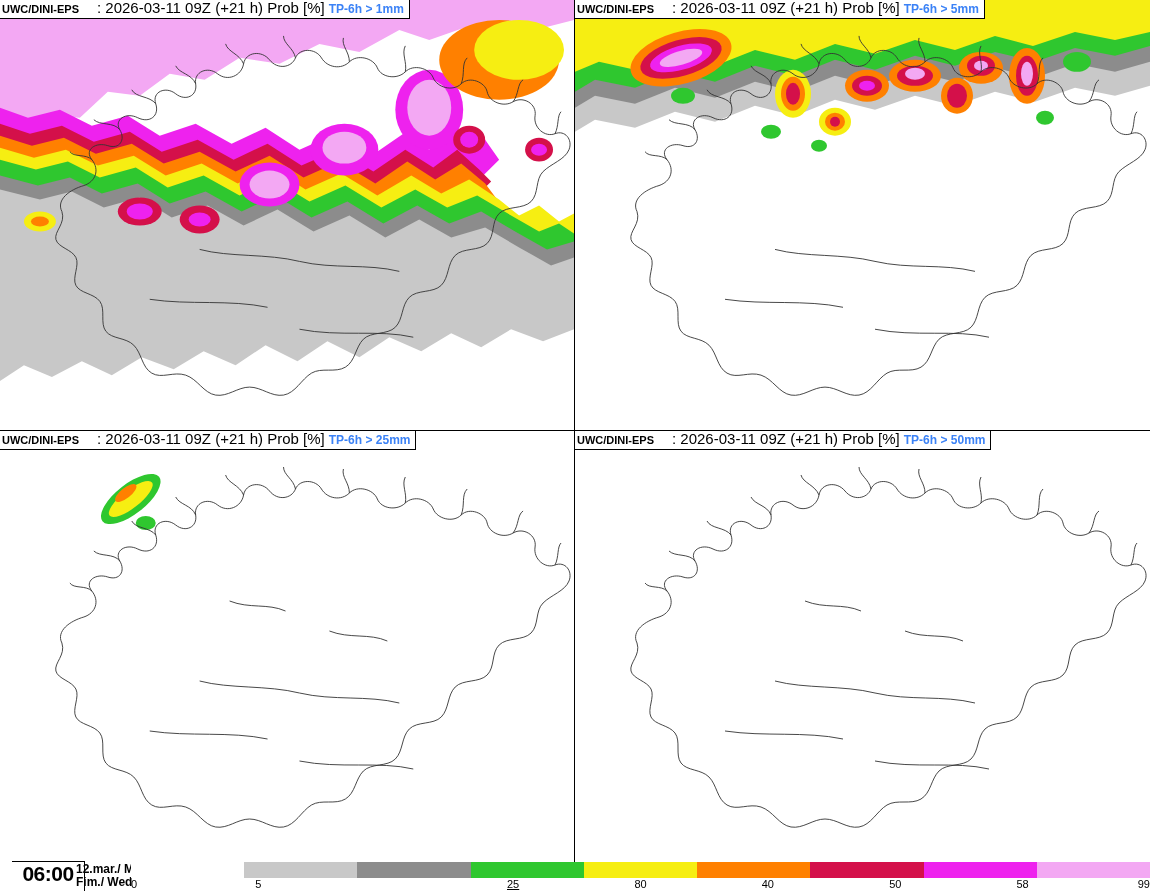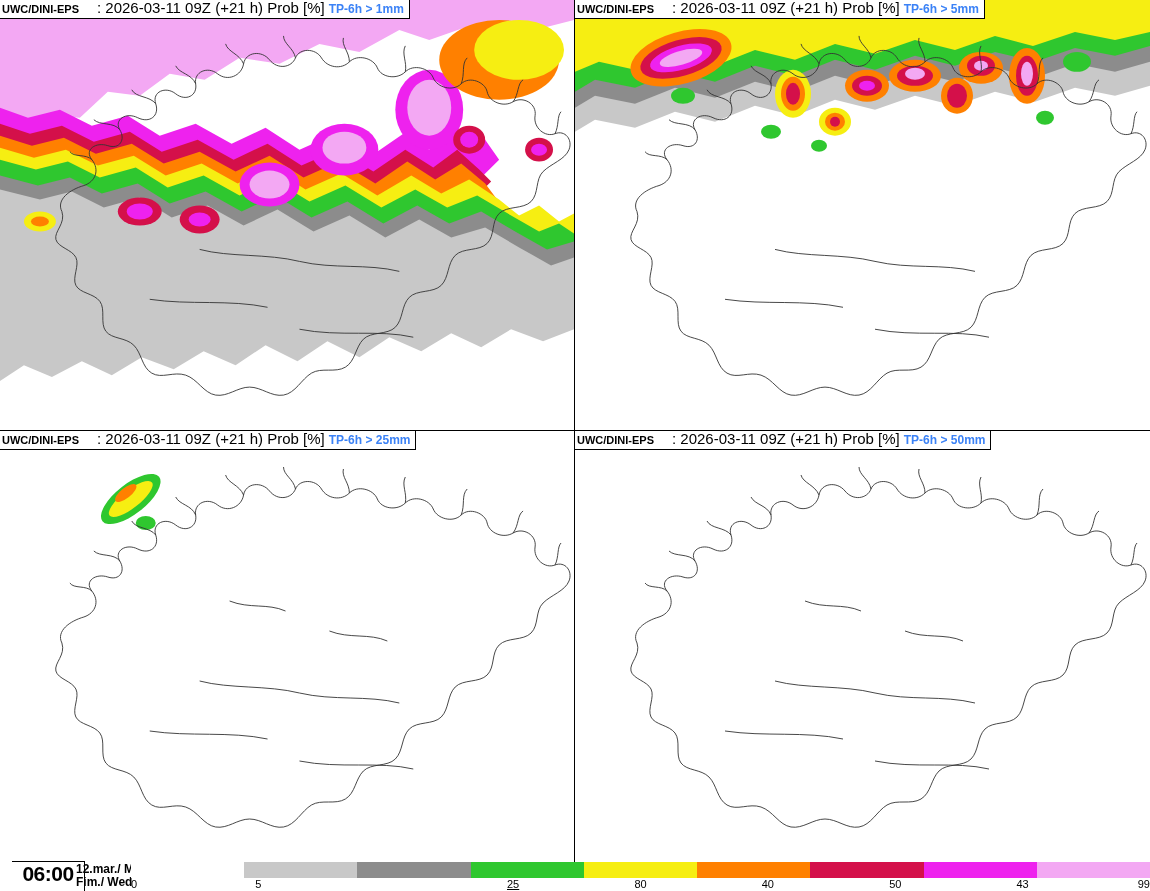--- a/index.html
+++ b/index.html
@@ -550,19 +550,19 @@
           <div class="cb-seg" style="background: rgb(243, 168, 243);"></div>
         </div>
       <div class="cb-ticks" id="colorbar-ticks">
           <div class="cb-tick first" style="left: 0%;">0</div>
           <div class="cb-tick" style="left: 12.5%;">5</div>
           <div class="cb-tick" style="left: 25%; margin-top: 32px;">10</div>
           <div class="cb-tick" style="left: 37.5%; text-decoration: underline;">25</div>
           <div class="cb-tick" style="left: 50%;">80</div>
           <div class="cb-tick" style="left: 62.5%;">40</div>
           <div class="cb-tick" style="left: 75%;">50</div>
-          <div class="cb-tick" style="left: 87.5%;">43</div>
+          <div class="cb-tick" style="left: 87.5%;">58</div>
           <div class="cb-tick last" style="left: 100%;">99</div>
         </div>
     </div>
 
   </div>
 </div>
 
 </body></html>

